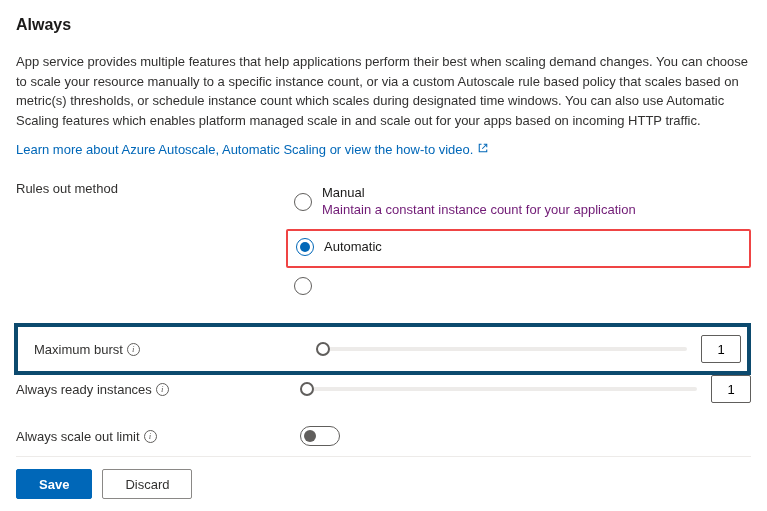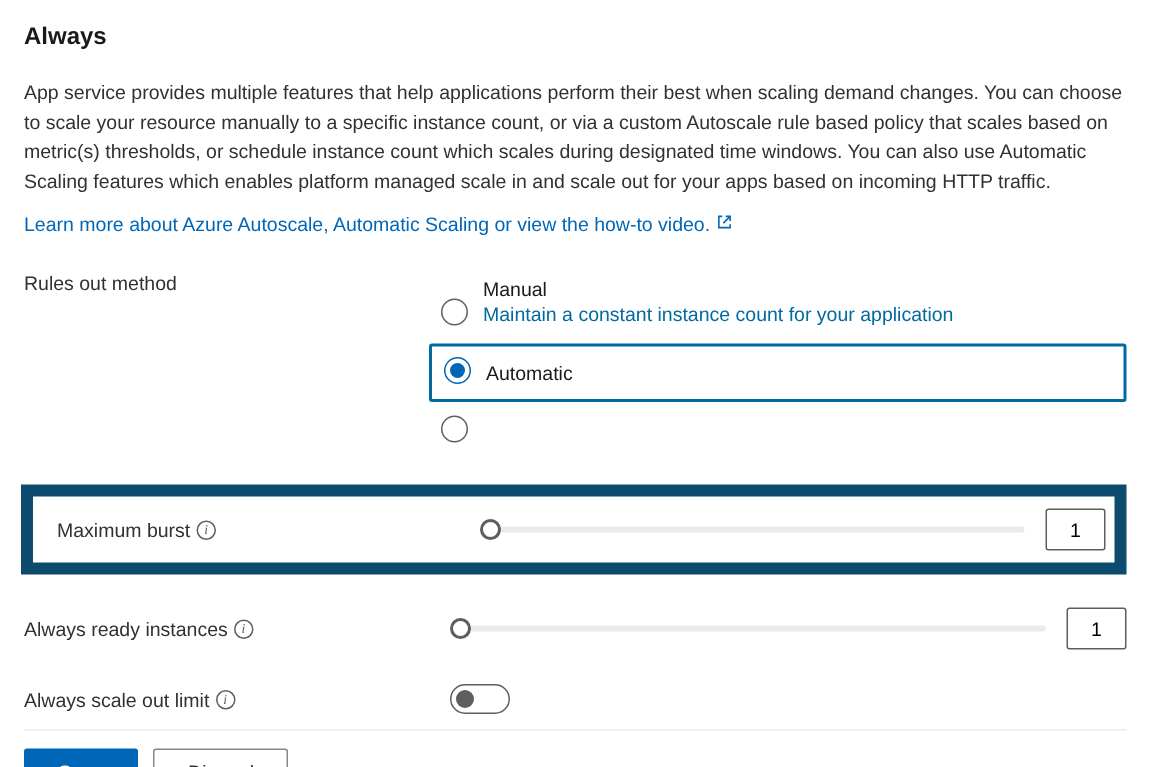--- a/index.html
+++ b/index.html
@@ -42,26 +42,26 @@
     padding-top: 2px;
     display: flex;
     align-items: center;
     gap: 4px;
   }
   .row .control {
     flex: 1;
   }
   .radio-group .radio-item {
     display: flex;
-    align-items: flex-end;
+    align-items: center;
     gap: 10px;
     padding: 6px 8px 10px 8px;
   }
   .radio-group .radio-item.highlighted {
-    border: 2px solid #0369a1;
+    border: 2px solid #ef4444;
     border-radius: 2px;
     margin: 2px 0;
   }
   .radio-circle {
     width: 18px; height: 18px;
     border: 1px solid #605e5c;
     border-radius: 50%;
     flex-shrink: 0;
     display: flex;
     align-items: center;
@@ -75,21 +75,21 @@
   .radio-circle.checked::after {
     content: "";
     width: 10px; height: 10px;
     background: #0067b8;
     border-radius: 50%;
   }
   .radio-text .title {
     color: #1b1a19;
   }
   .radio-text .desc {
-    color: #0369a1;
+    color: #701a75;
     margin-top: 2px;
   }
   .info-icon {
     width: 13px; height: 13px;
     border: 1px solid #605e5c;
     border-radius: 50%;
     display: inline-flex;
     align-items: center;
     justify-content: center;
     font-size: 9px;
@@ -105,24 +105,24 @@
     margin-bottom: 23px;
   }
   .slider-row .label {
     width: 270px;
     flex-shrink: 0;
     display: flex;
     align-items: center;
     gap: 4px;
   }
   .slider-row.hi-box {
-    border: 8px solid #0c4a6e;
+    border: 4px solid #0c4a6e;
     padding: 8px 6px 8px 0;
     margin-left: -2px;
-    margin-bottom: 22px;
+    margin-bottom: 0;
   }
   .slider-row.hi-box .label { padding-left: 16px; width: 284px; }
   .slider {
     flex: 1;
     position: relative;
     height: 18px;
     display: flex;
     align-items: center;
   }
   .slider .track {

